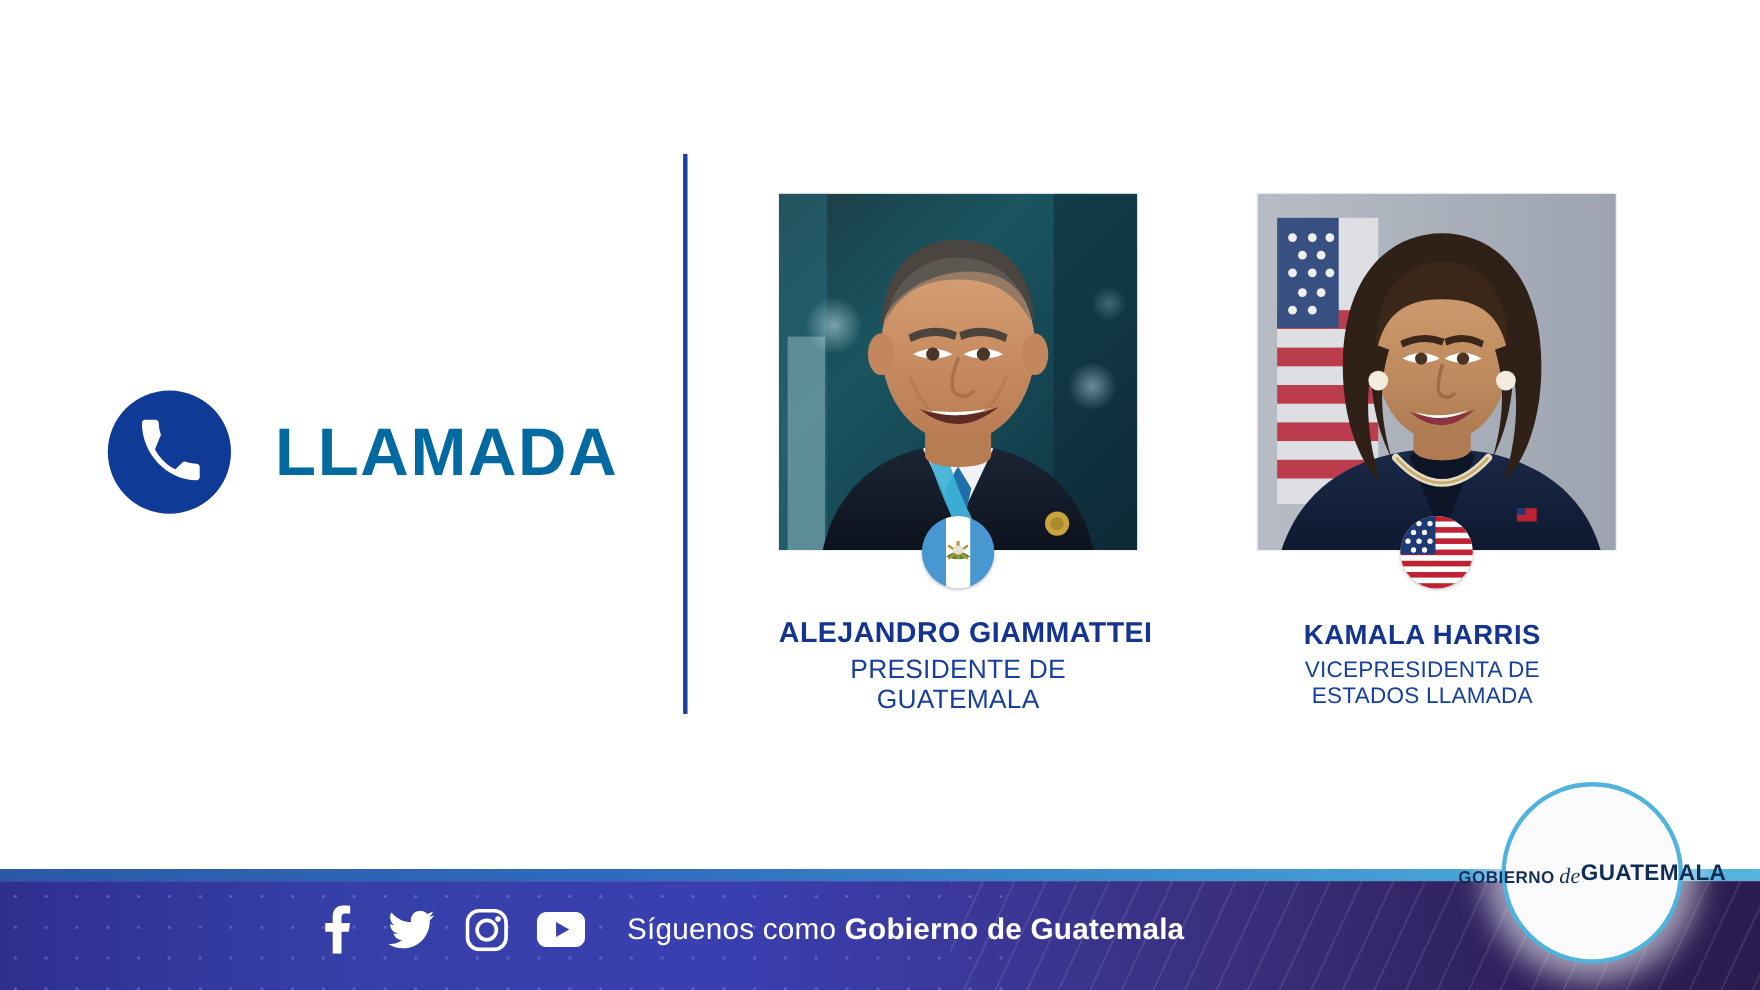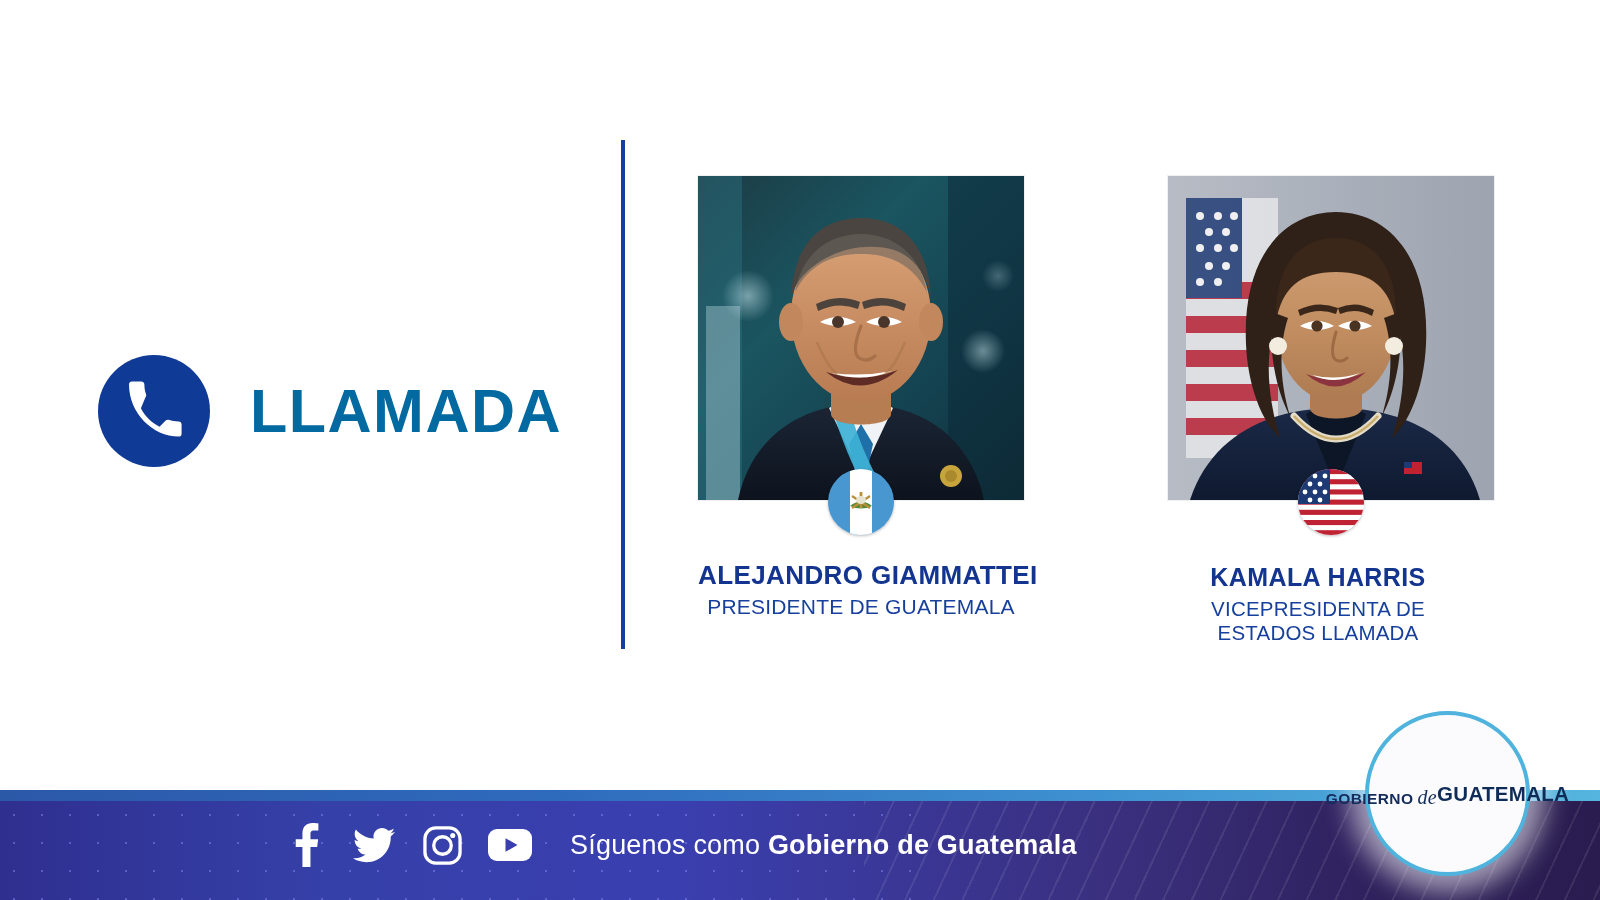--- a/index.html
+++ b/index.html
@@ -31,22 +31,22 @@
   
   .divider{
     position:absolute; left:621px; top:140px;
     width:4px; height:509px;
     background:#17409d;
   }
 
   
   .people{ position:absolute; left:660px; top:176px; width:880px; }
   .person{ position:absolute; text-align:center; }
-  .person.p1{ left:38px; top:0; width:326px; }
-  .person.p2{ left:508px; top:0; width:300px; }
+  .person.p1{ left:48px; top:0; width:326px; }
+  .person.p2{ left:483px; top:0; width:300px; }
 
   .photo-wrap{ position:relative; width:326px; height:324px; }
   .photo{
     position:absolute; inset:0;
     overflow:hidden;
     box-shadow:0 0 0 1px rgba(0,0,0,.06);
   }
   .photo svg{ width:100%; height:100%; display:block; }
 
   .flag-badge{
@@ -58,21 +58,21 @@
   .flag-badge svg{ width:100%; height:100%; display:block; }
 
   .p-name{
     margin-top:61px;
     font-size:26px; font-weight:bold; color:#14358f;
     letter-spacing:.4px; line-height:1.1; white-space:nowrap;
   }
   .p2 .p-name{ margin-top:64px; font-size:25px; }
   .p-role{
     margin-top:5px;
-    font-size:21px; font-weight:400; color:#17409d;
+    font-size:24px; font-weight:400; color:#17409d;
     line-height:1.18; letter-spacing:.2px;
   }
   .p2 .p-role{ font-size:20.5px; }
 
   
   .footer{
     position:absolute; left:0; right:0; bottom:0; height:110px;
   }
   .footer-strip{
     position:absolute; top:0; left:0; right:0; height:11px;

